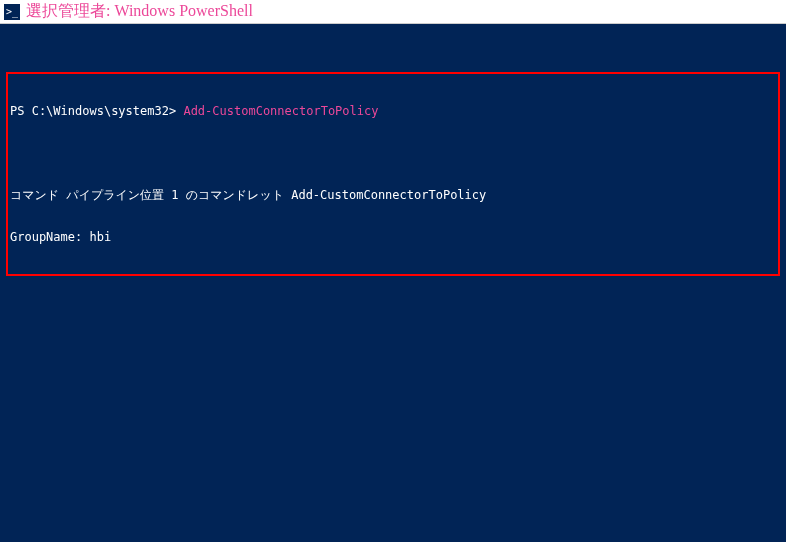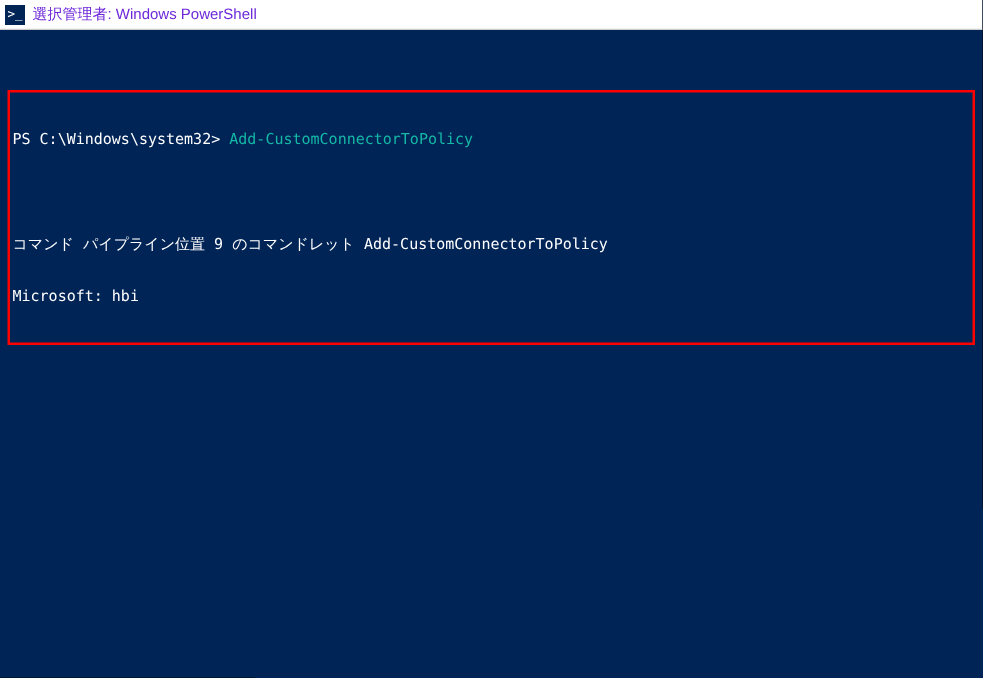--- a/index.html
+++ b/index.html
@@ -24,63 +24,63 @@
     height: 16px;
     background: #012456;
     display: inline-flex;
     align-items: center;
     justify-content: center;
     color: #fff;
     font-size: 10px;
     margin-right: 6px;
   }
   .titlebar-text {
-    color: #6d28d9;
-    font-size: 12px;
-    font-family: Liberation Sans, sans-serif;
+    color: #ec4899;
+    font-size: 16px;
+    font-family: Liberation Serif, serif;
   }
   .console {
     background: #012456;
     width: 100%;
     height: calc(100% - 24px);
     padding: 6px;
     color: #fff;
     line-height: 14px;
     white-space: pre-wrap;
     word-break: break-all;
     position: relative;
     overflow: hidden;
   }
   .box-red {
     border: 2px solid #ff0000;
     padding: 2px;
     margin-bottom: 6px;
   }
   .prompt-path { color: #fff; margin-top: 19px; }
-  .prompt-cmd { color: #14b8a6; }
+  .prompt-cmd { color: #ec4899; }
   .white { color: #fff; }
   .blank { height: 14px; }
 </style>
 </head>
 <body>
 
 <div class="titlebar">
   <span class="titlebar-icon">
     <span>&gt;_</span>
   </span>
   <span class="titlebar-text">選択管理者: Windows PowerShell</span>
 </div>
 
 <div class="console">
 
   <div class="box-red">
     <div><span class="prompt-path">PS C:\Windows\system32&gt;</span> <span class="prompt-cmd">Add-CustomConnectorToPolicy</span></div>
     <div class="blank"></div>
-    <div class="white">コマンド パイプライン位置 9 のコマンドレット Add-CustomConnectorToPolicy</div>
-    <div class="white">Microsoft: hbi</div>
+    <div class="white">コマンド パイプライン位置 1 のコマンドレット Add-CustomConnectorToPolicy</div>
+    <div class="white">GroupName: hbi</div>
   </div>
 
   
 
   
 
   
   
   
   

